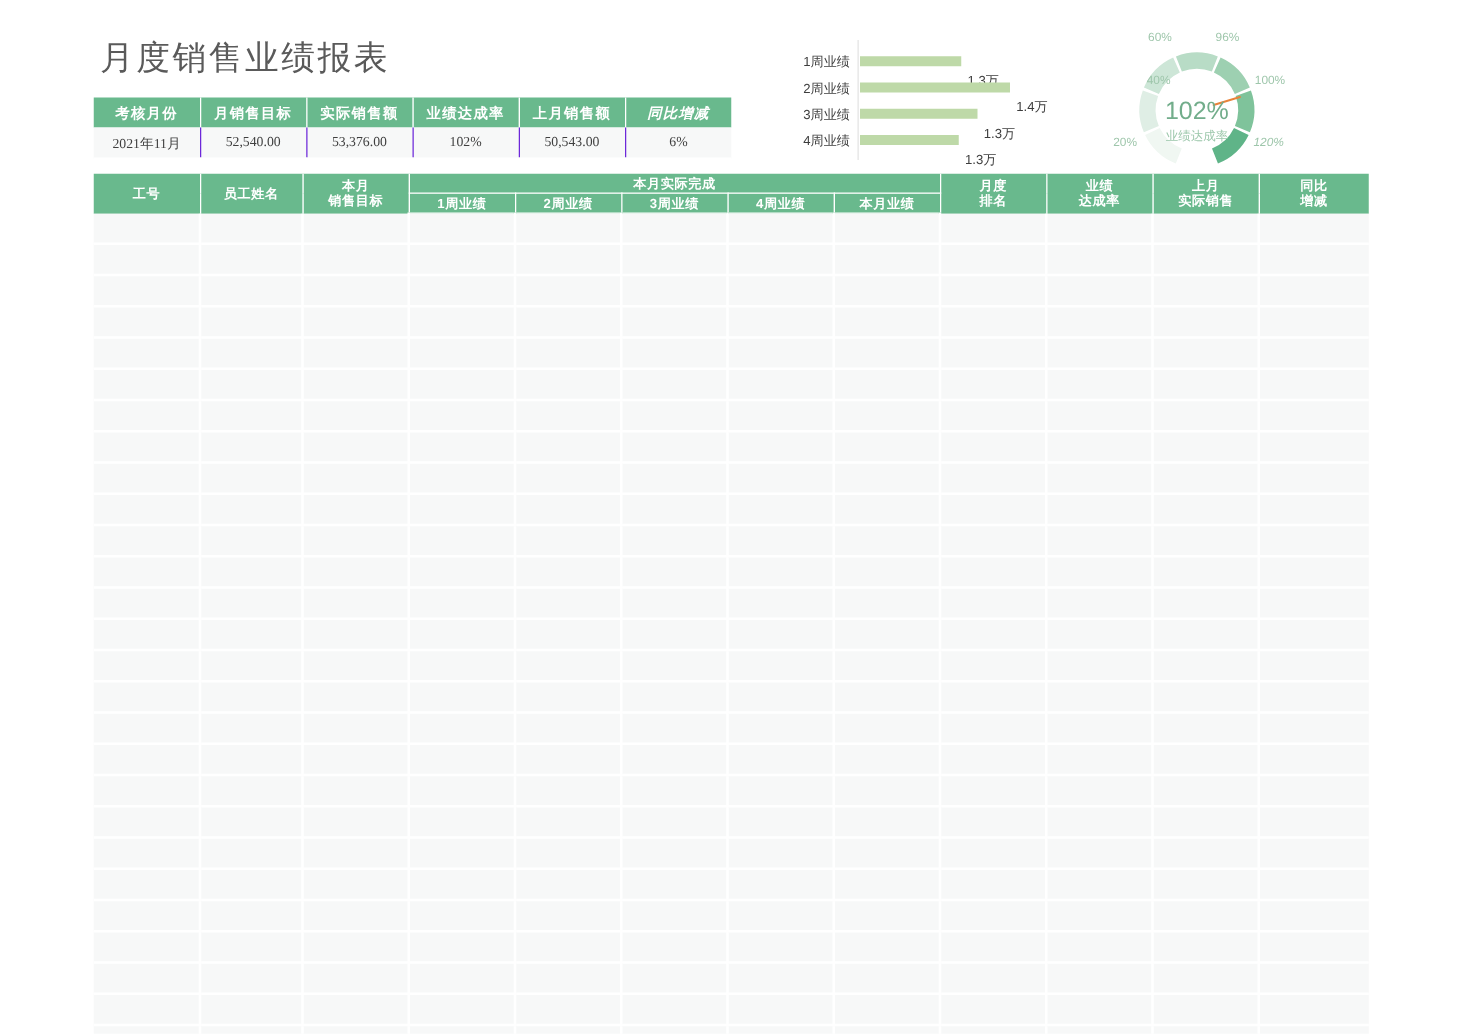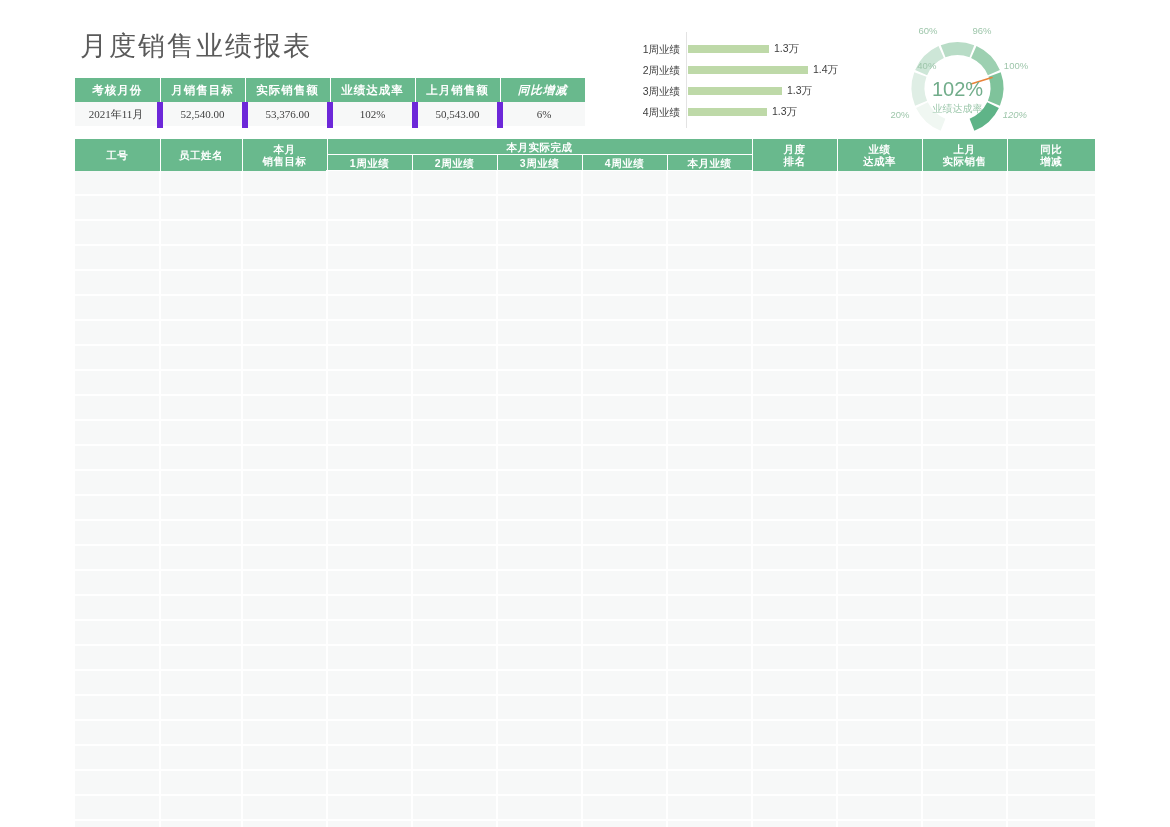--- a/index.html
+++ b/index.html
@@ -59,21 +59,21 @@
     text-align: center;
   }
   #summary-table th:last-child { border-right: none; font-style: italic; }
   #summary-table td {
     background: #f7f8f8;
     height: 22px;
     font-size: 11px;
     color: #3f3f3f;
     text-align: center;
     font-family: "Liberation Serif", "DejaVu Serif", serif;
-    border-right: 6px solid #6d28d9;
+    border-right: 1px solid #6d28d9;
     border-bottom: 2px solid #ffffff;
   }
   #summary-table td:last-child { border-right: none; }
 
   
   #bar-chart {
     position: absolute;
     left: 632px;
     top: 30px;
     width: 190px;
@@ -97,21 +97,21 @@
   }
   .bar-fill {
     position: absolute;
     left: 56px;
     top: 5px;
     height: 8px;
     background: #bed9a8;
   }
   .bar-val {
     position: absolute;
-    top: 2px;
+    top: 18px;
     font-size: 10.5px;
     color: #3d3d3d;
     white-space: nowrap;
   }
   #bar-axis {
     position: absolute;
     left: 54px;
     top: 2px;
     width: 1px;
     height: 96px;

